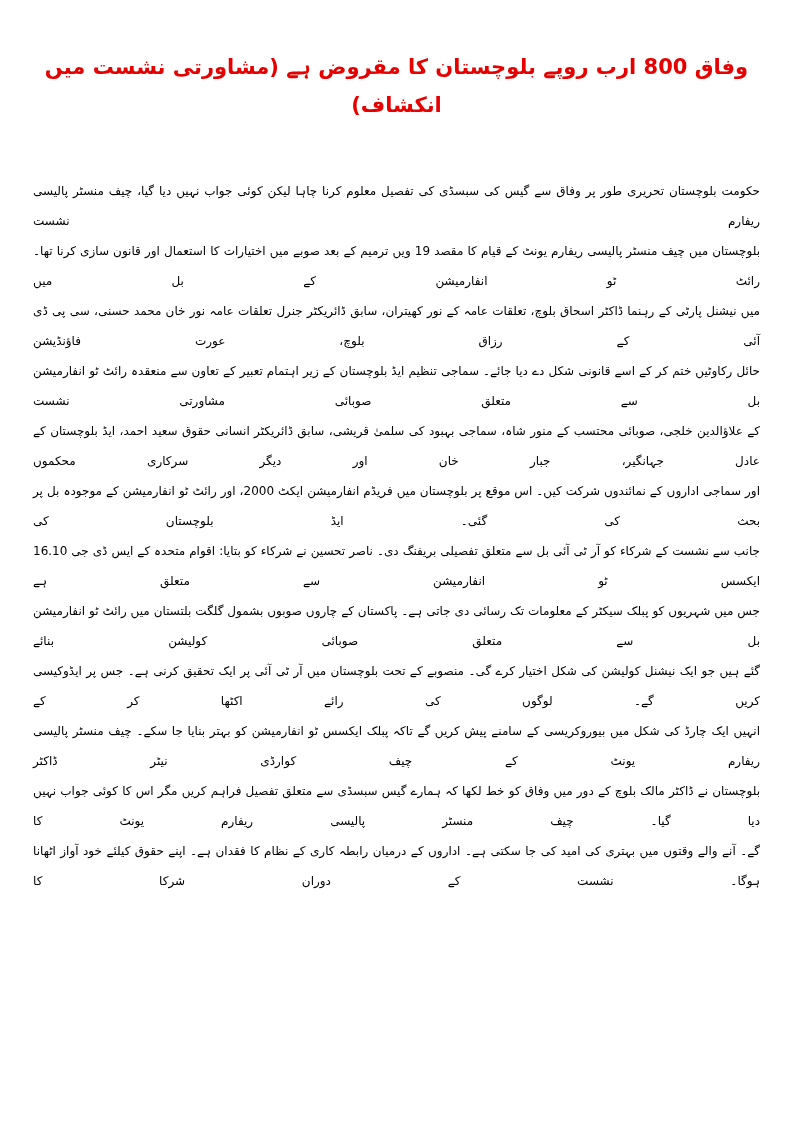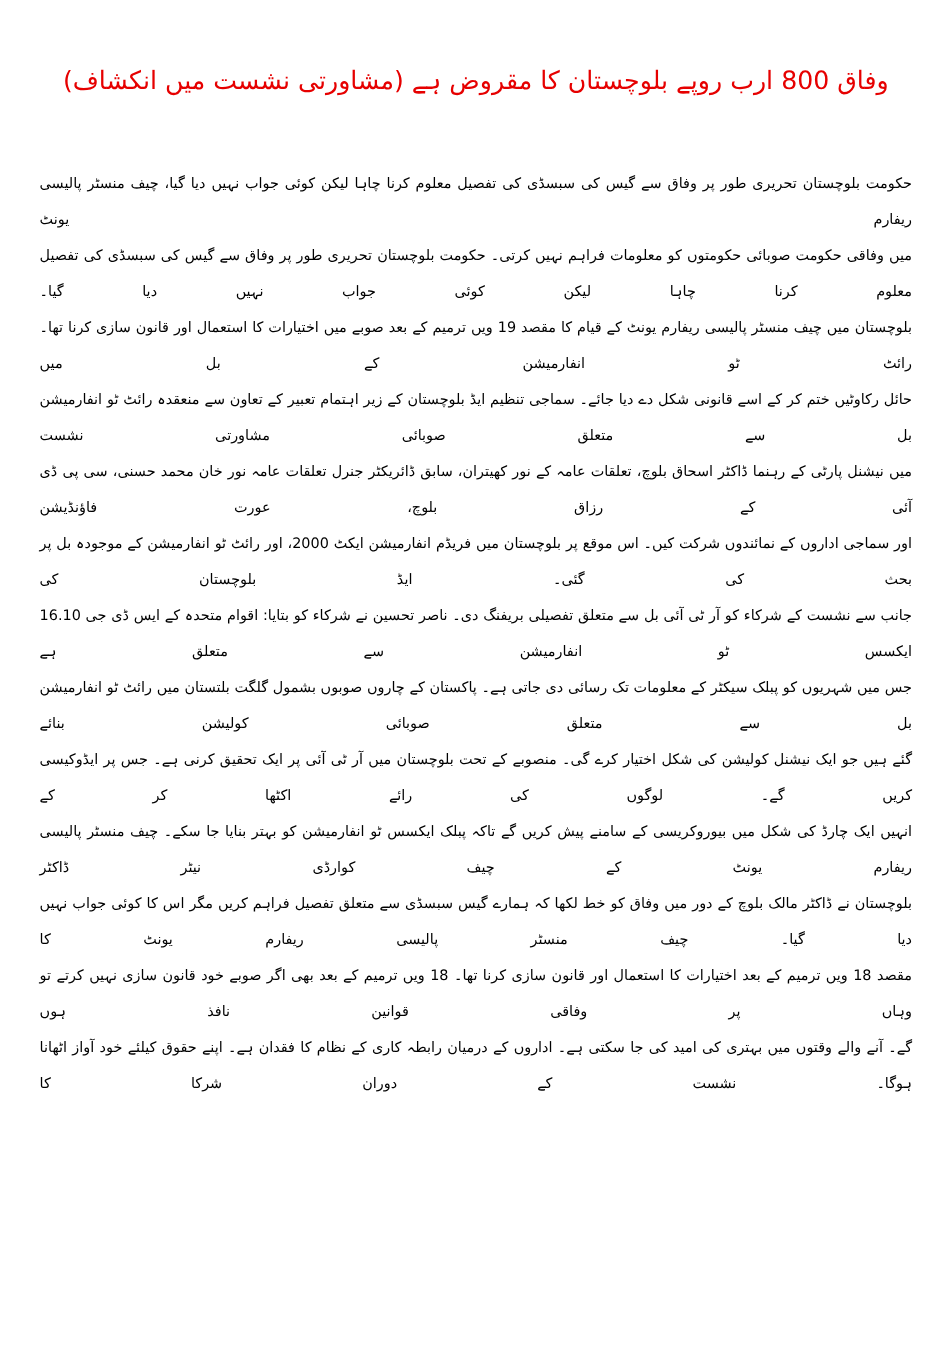--- a/index.html
+++ b/index.html
@@ -14,21 +14,21 @@
     margin: 0 auto;
     background: #ffffff;
     overflow: hidden;
     font-family: "DejaVu Sans", sans-serif;
     direction: rtl;
   }
   .title {
     margin: 48px 33px 0 33px;
     text-align: center;
     font-size: 21px;
-    font-weight: normal;
+    font-weight: bold;
     line-height: 38px;
     font-family: "DejaVu Sans", sans-serif;
   }
   .body {
     margin: 52px 33px 0 33px;
     color: #000000;
     font-size: 12px;
   }
   .body .line {
     direction: rtl;
@@ -38,27 +38,26 @@
     min-height: 30px;
   }
 </style>
 </head>
 <body>
 
 <div class="page">
   <h1 class="title" style="color: rgb(230, 0, 0);">وفاق 800 ارب روپے بلوچستان کا مقروض ہے (مشاورتی نشست میں انکشاف)</h1>
 
   <div class="body" id="article-body" style="color: rgb(0, 0, 0);">
-      <div class="line">حکومت بلوچستان تحریری طور پر وفاق سے گیس کی سبسڈی کی تفصیل معلوم کرنا چاہا لیکن کوئی جواب نہیں دیا گیا، چیف منسٹر پالیسی ریفارم یونٹ</div>
-      <div class="line">میں وفاقی حکومت صوبائی حکومتوں کو معلومات فراہم نہیں کرتی۔ حکومت بلوچستان تحریری طور پر وفاق سے گیس کی سبسڈی کی تفصیل معلوم کرنا چاہا لیکن کوئی جواب نہیں دیا گیا۔</div>
+      <div class="line">حکومت بلوچستان تحریری طور پر وفاق سے گیس کی سبسڈی کی تفصیل معلوم کرنا چاہا لیکن کوئی جواب نہیں دیا گیا، چیف منسٹر پالیسی ریفارم نشست</div>
       <div class="line">بلوچستان میں چیف منسٹر پالیسی ریفارم یونٹ کے قیام کا مقصد 19 ویں ترمیم کے بعد صوبے میں اختیارات کا استعمال اور قانون سازی کرنا تھا۔ رائٹ ٹو انفارمیشن کے بل میں</div>
+      <div class="line">میں نیشنل پارٹی کے رہنما ڈاکٹر اسحاق بلوچ، تعلقات عامہ کے نور کھیتران، سابق ڈائریکٹر جنرل تعلقات عامہ نور خان محمد حسنی، سی پی ڈی آئی کے رزاق بلوچ، عورت فاؤنڈیشن</div>
       <div class="line">حائل رکاوٹیں ختم کر کے اسے قانونی شکل دے دیا جائے۔ سماجی تنظیم ایڈ بلوچستان کے زیر اہتمام تعبیر کے تعاون سے منعقدہ رائٹ ٹو انفارمیشن بل سے متعلق صوبائی مشاورتی نشست</div>
-      <div class="line">میں نیشنل پارٹی کے رہنما ڈاکٹر اسحاق بلوچ، تعلقات عامہ کے نور کھیتران، سابق ڈائریکٹر جنرل تعلقات عامہ نور خان محمد حسنی، سی پی ڈی آئی کے رزاق بلوچ، عورت فاؤنڈیشن</div>
+      <div class="line">کے علاؤالدین خلجی، صوبائی محتسب کے منور شاہ، سماجی بہبود کی سلمیٰ قریشی، سابق ڈائریکٹر انسانی حقوق سعید احمد، ایڈ بلوچستان کے عادل جہانگیر، جبار خان اور دیگر سرکاری محکموں</div>
       <div class="line">اور سماجی اداروں کے نمائندوں شرکت کیں۔ اس موقع پر بلوچستان میں فریڈم انفارمیشن ایکٹ 2000، اور رائٹ ٹو انفارمیشن کے موجودہ بل پر بحث کی گئی۔ ایڈ بلوچستان کی</div>
       <div class="line">جانب سے نشست کے شرکاء کو آر ٹی آئی بل سے متعلق تفصیلی بریفنگ دی۔ ناصر تحسین نے شرکاء کو بتایا: اقوام متحدہ کے ایس ڈی جی 16.10 ایکسس ٹو انفارمیشن سے متعلق ہے</div>
       <div class="line">جس میں شہریوں کو پبلک سیکٹر کے معلومات تک رسائی دی جاتی ہے۔ پاکستان کے چاروں صوبوں بشمول گلگت بلتستان میں رائٹ ٹو انفارمیشن بل سے متعلق صوبائی کولیشن بنائے</div>
       <div class="line">گئے ہیں جو ایک نیشنل کولیشن کی شکل اختیار کرے گی۔ منصوبے کے تحت بلوچستان میں آر ٹی آئی پر ایک تحقیق کرنی ہے۔ جس پر ایڈوکیسی کریں گے۔ لوگوں کی رائے اکٹھا کر کے</div>
       <div class="line">انہیں ایک چارڈ کی شکل میں بیوروکریسی کے سامنے پیش کریں گے تاکہ پبلک ایکسس ٹو انفارمیشن کو بہتر بنایا جا سکے۔ چیف منسٹر پالیسی ریفارم یونٹ کے چیف کوارڈی نیٹر ڈاکٹر</div>
       <div class="line">بلوچستان نے ڈاکٹر مالک بلوچ کے دور میں وفاق کو خط لکھا کہ ہمارے گیس سبسڈی سے متعلق تفصیل فراہم کریں مگر اس کا کوئی جواب نہیں دیا گیا۔ چیف منسٹر پالیسی ریفارم یونٹ کا</div>
-      <div class="line">مقصد 18 ویں ترمیم کے بعد اختیارات کا استعمال اور قانون سازی کرنا تھا۔ 18 ویں ترمیم کے بعد بھی اگر صوبے خود قانون سازی نہیں کرتے تو وہاں پر وفاقی قوانین نافذ ہوں</div>
       <div class="line">گے۔ آنے والے وقتوں میں بہتری کی امید کی جا سکتی ہے۔ اداروں کے درمیان رابطہ کاری کے نظام کا فقدان ہے۔ اپنے حقوق کیلئے خود آواز اٹھانا ہوگا۔ نشست کے دوران شرکا کا</div>
     </div>
 </div>
 
 </body></html>

